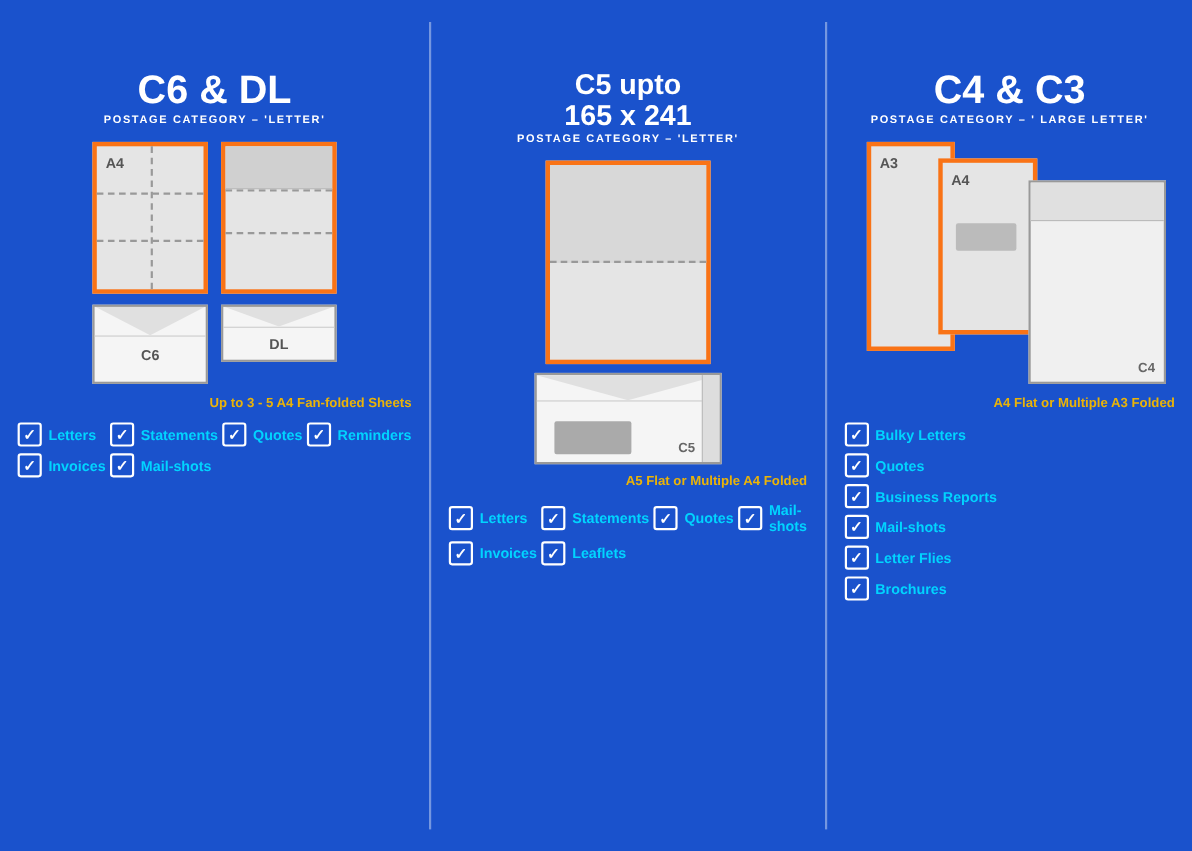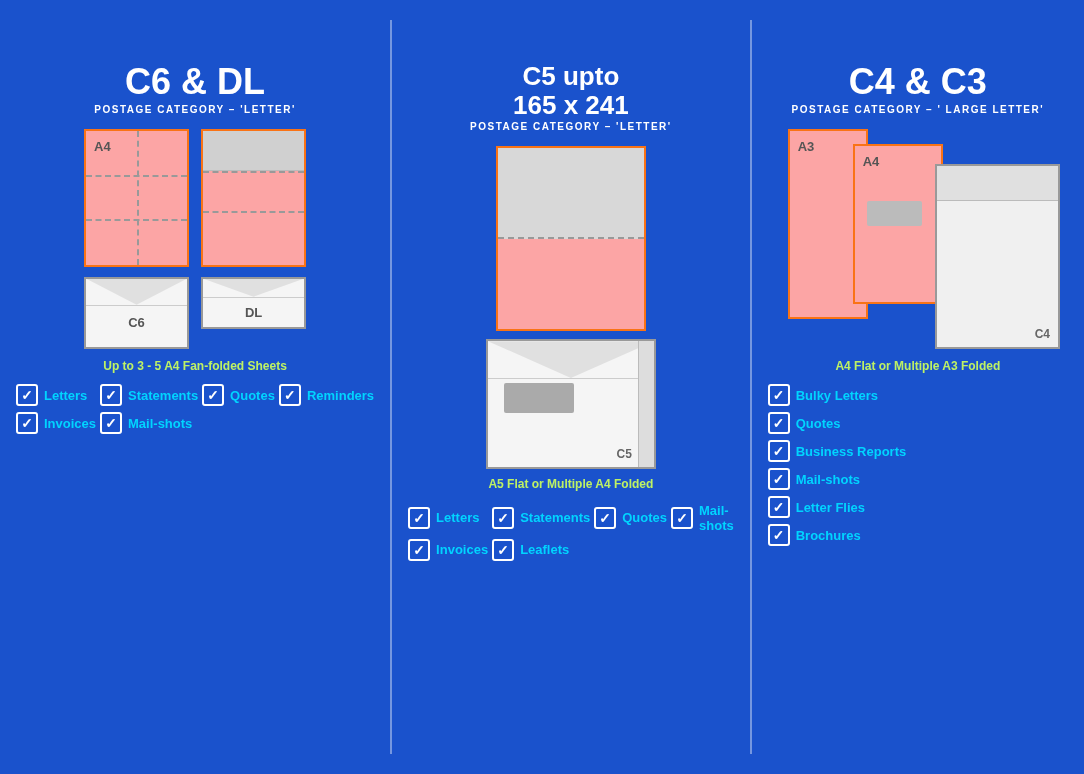--- a/index.html
+++ b/index.html
@@ -53,22 +53,22 @@
       display: flex;
       flex-direction: row;
       justify-content: center;
       gap: 12px;
       width: 100%;
       margin-bottom: 10px;
     }
 
     
     .paper {
-      background: #fca5a5;
-      border: 2px solid #f97316;
+      background: #e5e5e5;
+      border: 4px solid #f97316;
       position: relative;
       display: flex;
       align-items: flex-start;
       justify-content: flex-start;
       padding: 6px;
       text-align: center;
     }
 
     .paper-label {
       font-size: 13px;
@@ -133,24 +133,24 @@
     }
 
     .envelope-window {
       position: absolute;
       background: #aaa;
       border-radius: 2px;
     }
 
     
     .section-desc {
-      color: #bef264;
+      color: #eab308;
       font-size: 12px;
       font-weight: bold;
-      text-align: center;
+      text-align: right;
       width: 100%;
       margin-bottom: 10px;
       line-height: 1.3;
     }
 
     .checklist {
       width: 100%;
       display: grid;
       grid-template-columns: 1fr 1fr 1fr 1fr;
       gap: 6px 4px;
@@ -317,21 +317,21 @@
   </h1>
   <p class="col-subtitle">POSTAGE CATEGORY – 'LETTER'</p>
 
   <div class="c5-area">
     <div class="paper" style="width:150px;height:185px;">
       <span class="paper-label" style="top:8px;left:8px;">A4</span>
 
       <div style="position:absolute;top:0;left:0;right:0;height:50%;background:#d8d8d8;border-bottom:2px dashed #999;"></div>
     </div>
 
-    <div class="envelope" style="width:170px;height:130px; position:relative;">
+    <div class="envelope" style="width:170px;height:83px; position:relative;">
       <div class="envelope-flap" style="height:30%;"></div>
 
       <div class="envelope-window" style="width:70px;height:30px;left:16px;top:42px;"></div>
 
       <div style="position:absolute;top:0;right:0;width:16px;height:100%;background:#ddd;border-left:1px solid #bbb;"></div>
       <span style="position:absolute;bottom:6px;right:22px;font-size:12px;font-weight:bold;color:#666;z-index:2;">C5</span>
     </div>
   </div>
 
   <p class="section-desc">A5 Flat or Multiple A4 Folded</p>

